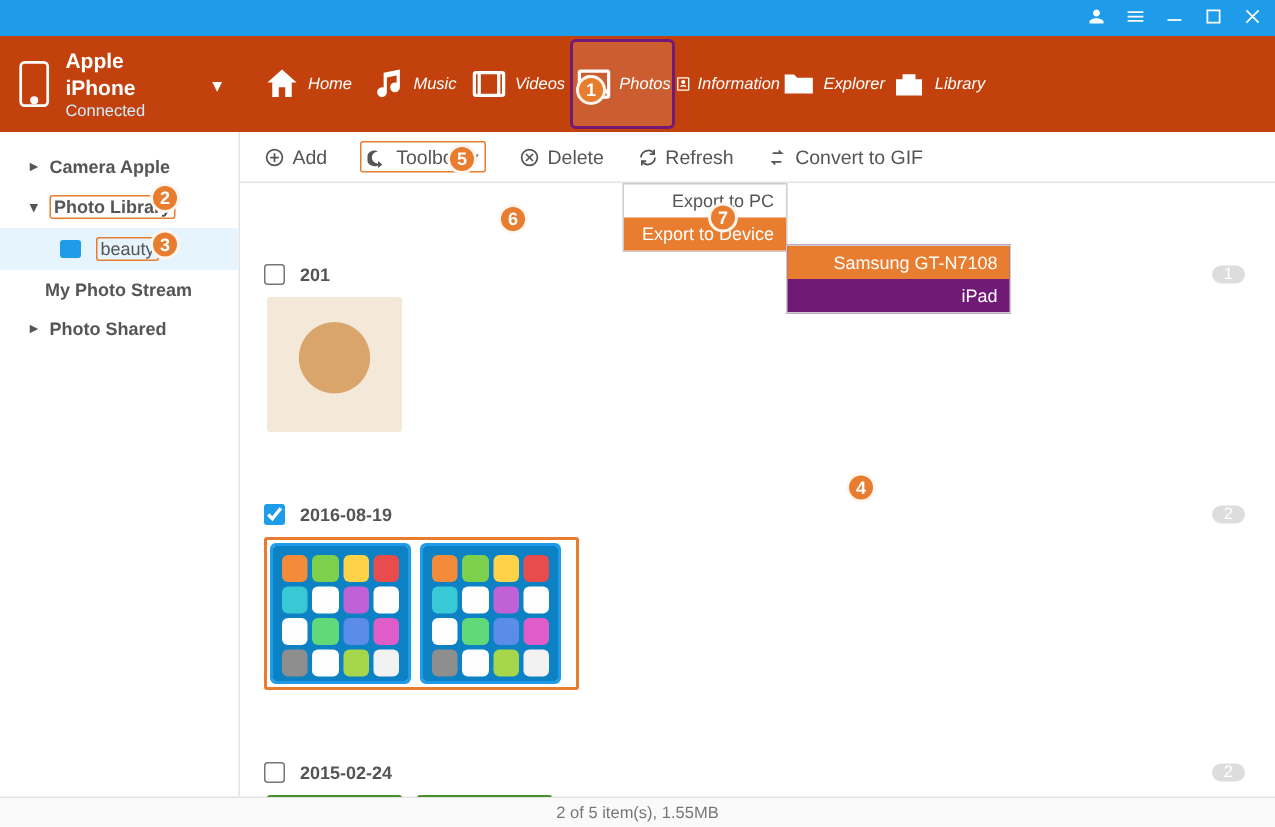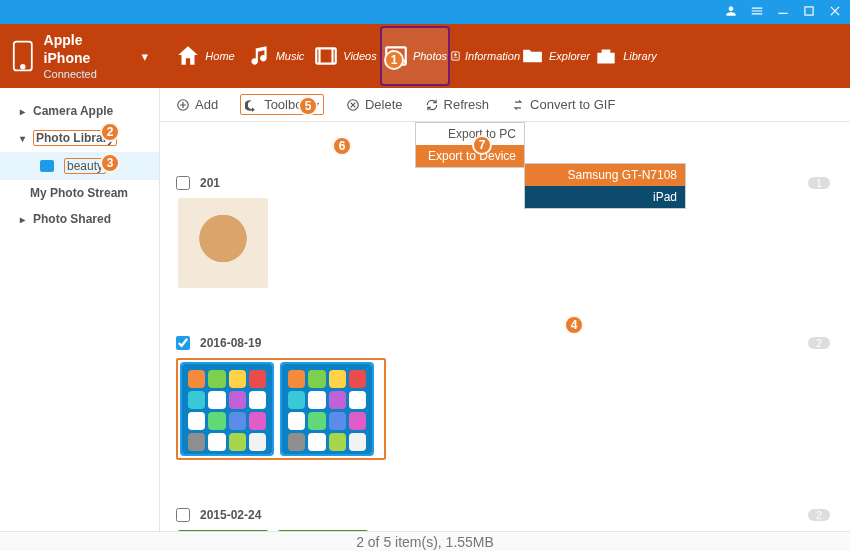--- a/index.html
+++ b/index.html
@@ -70,26 +70,26 @@
      radial-gradient(circle at 25% 40%, #e33a3a 0 16%, transparent 17%),
      radial-gradient(circle at 55% 35%, #ff4d4d 0 14%, transparent 15%),
      radial-gradient(circle at 75% 55%, #e8d63e 0 14%, transparent 15%),
      radial-gradient(circle at 40% 65%, #e33a3a 0 14%, transparent 15%),
      linear-gradient(#4a8f2b,#2f6f1d); }
 
   
   .export-menu { position:absolute; top:34px; left:238px; width:110px; background:#fff; border:1px solid #ccc; z-index:5;margin-left:17px;}
   .export-menu .mi { padding:4px 8px; font-size:12px; cursor:pointer;}
   .export-menu .mi.hov { background:#e87c2f; color:#fff; position:relative;}
-  .device-sub { position:absolute; top:18px; left:108px; width:162px; background:#0c4a6e; border:1px solid #ccc; z-index:10;}
+  .device-sub { position:absolute; top:18px; left:108px; width:150px; background:#701a75; border:1px solid #ccc; z-index:10;}
   .device-sub .mi { padding:4px 8px; font-size:12px; cursor:pointer; position:relative;}
   .device-sub .mi.hov { background:#e87c2f; color:#fff;}
 
   
-  .statusbar { height:20px; border-top:1px solid #e4e4e4; display:flex; align-items:center; justify-content:center; font-size:14px; color:#777; background:#fafafa;}
+  .statusbar { height:20px; border-top:1px solid #e4e4e4; display:flex; align-items:center; justify-content:center; font-size:11px; color:#777; background:#fafafa;}
 
   
   .badge { width:20px; height:20px; border-radius:50%; background:#e87c2f; color:#fff; font-size:12px; font-weight:600; display:flex; align-items:center; justify-content:center; position:absolute; z-index:20; border:2px solid #fff6ef;}
   .b1{ top:50px; left:384px;} .b2{ top:122px; left:100px;} .b3{ top:153px; left:100px;}
   .b4{ top:315px; left:564px;} .b5{ top:96px; left:298px;} .b6{ top:136px; left:332px;} .b7{ top:135px; left:472px;}
 </style>
 </head>
 <body>
 
 <div class="titlebar">

